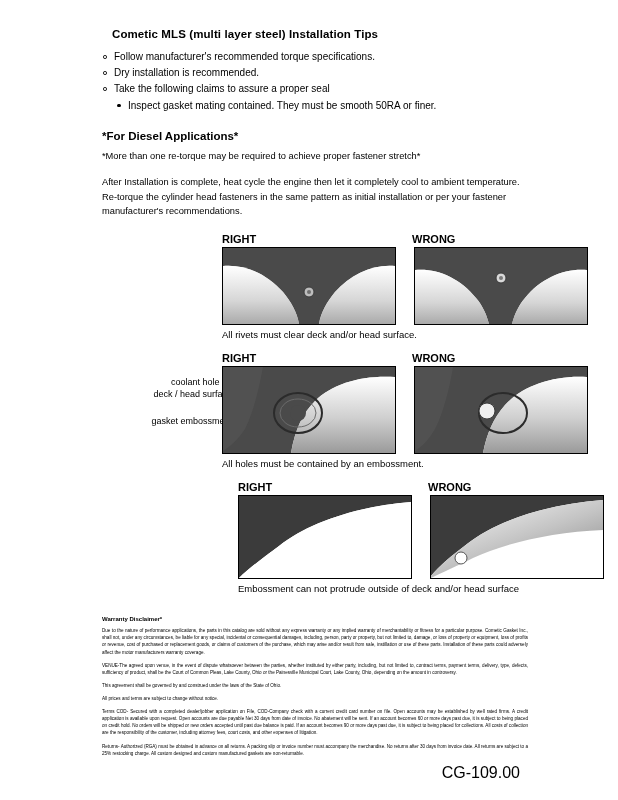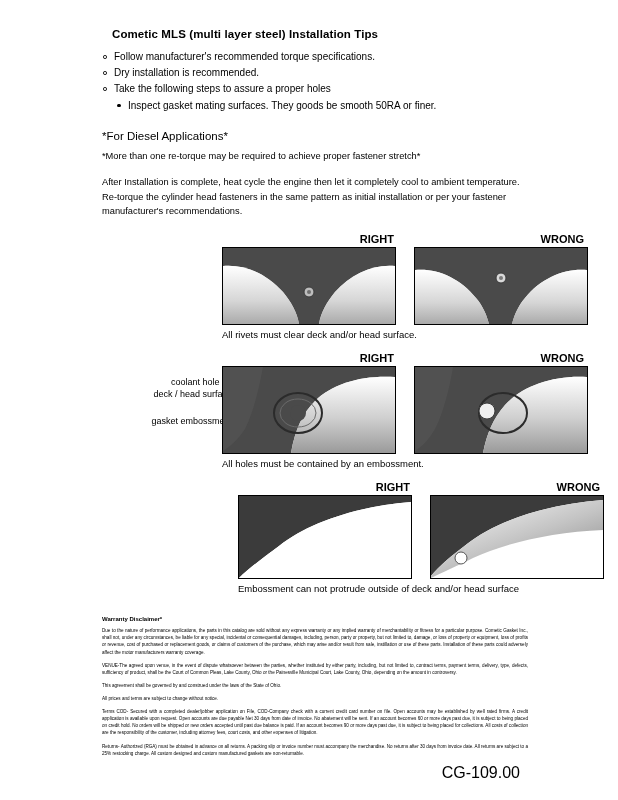--- a/index.html
+++ b/index.html
@@ -59,21 +59,21 @@
     position: absolute;
     left: 15px;
     top: 6px;
     width: 3.5px;
     height: 3.5px;
     background: #000;
     border-radius: 50%;
   }
   h2.subhead {
     font-size: 11.5px;
-    font-weight: normal;
+    font-weight: bold;
     margin: 16px 0 7px 62px;
   }
   p.body {
     font-size: 9.3px;
     line-height: 1.6;
     margin: 0 0 11px 62px;
     max-width: 445px;
   }
   
   .figs {
@@ -87,21 +87,21 @@
   }
   .fig-labels {
     display: flex;
     justify-content: flex-start;
     font-size: 11px;
     font-weight: bold;
     margin-bottom: 2px;
   }
   .fig-labels span.l {
     width: 172px;
-    text-align: right;
+    text-align: left;
   }
   .fig-labels span.gap { width: 18px; }
   .fig-pair {
     display: flex;
     justify-content: flex-start;
   }
   .fig-box {
     width: 172px;
     height: 76px;
     border: 1px solid #000;
@@ -158,22 +158,22 @@
 </head>
 <body>
 
 <div class="page">
 
   <h1 class="title">Cometic MLS (multi layer steel) Installation Tips</h1>
 
   <ul class="bullets">
     <li class="lvl1">Follow manufacturer's recommended torque specifications.</li>
     <li class="lvl1">Dry installation is recommended.</li>
-    <li class="lvl1">Take the following steps to assure a proper holes</li>
-    <li class="lvl2">Inspect gasket mating surfaces.  They goods be smooth 50RA or finer.</li>
+    <li class="lvl1">Take the following claims to assure a proper seal</li>
+    <li class="lvl2">Inspect gasket mating contained.  They must be smooth 50RA or finer.</li>
   </ul>
 
   <h2 class="subhead">*For Diesel Applications*</h2>
   <p class="body">*More than one re-torque may be required to achieve proper fastener stretch*</p>
   <p class="body">After Installation is complete, heat cycle the engine then let it completely cool to ambient temperature. Re-torque the cylinder head fasteners in the same pattern as initial installation or per your fastener manufacturer's recommendations.</p>
 
   <div class="figs">
 
     <div class="figrow" style="margin-left:182px;">
       <div class="fig-labels">

